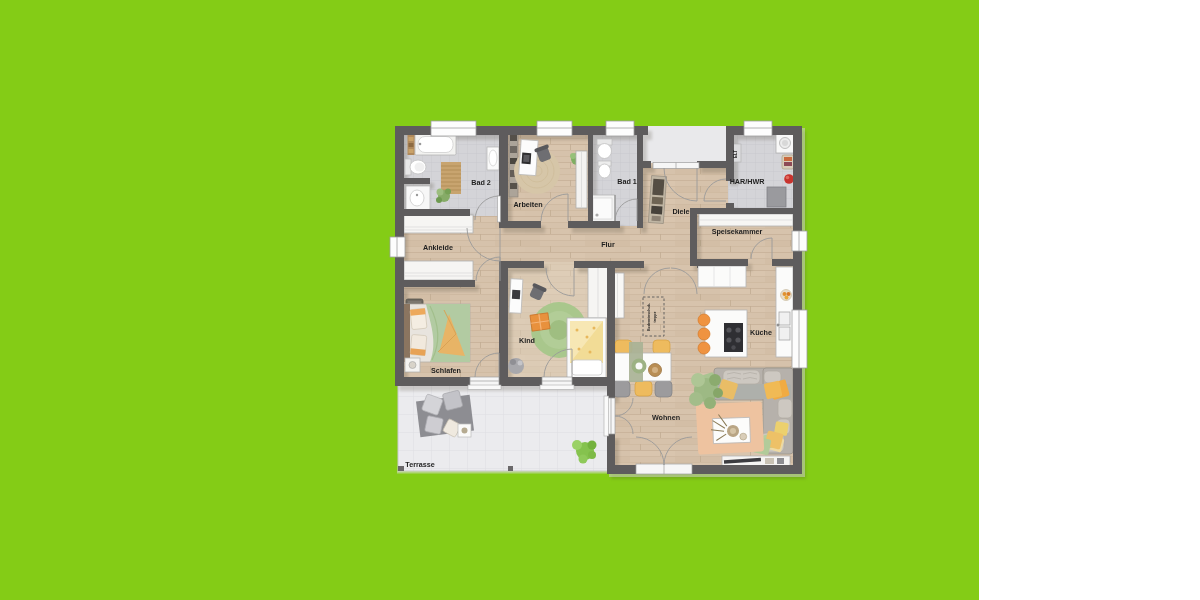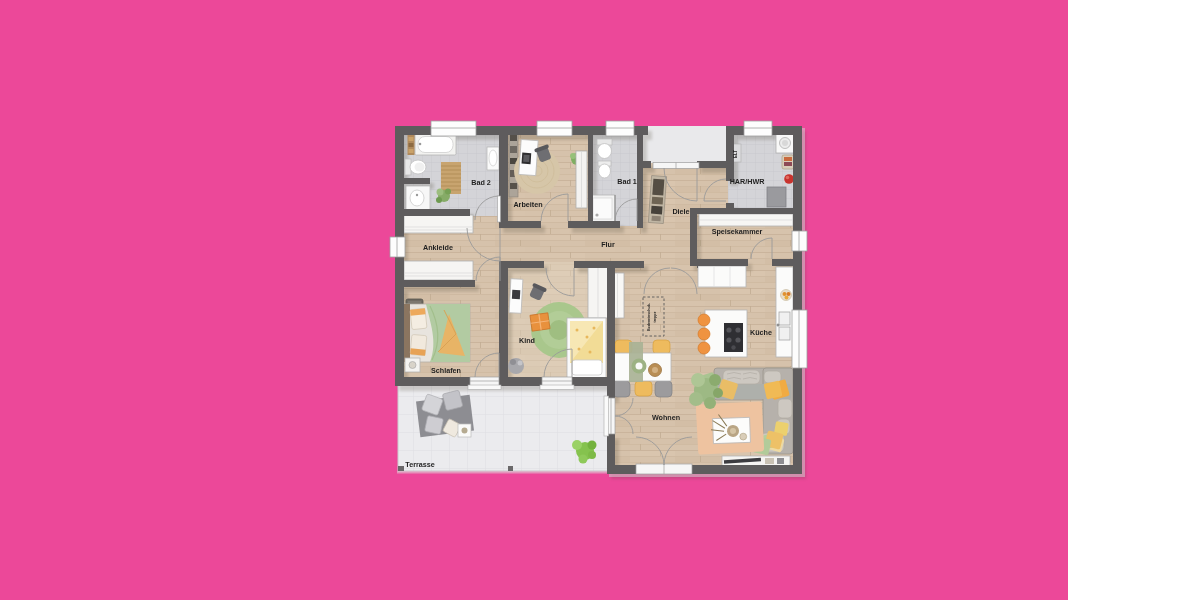--- a/index.html
+++ b/index.html
@@ -1,16 +1,16 @@
 <!DOCTYPE html>
 <html><head>
 <meta charset="utf-8">
 <style>
   html,body{margin:0;padding:0;background:#ffffff;}
-  .page{width:1068px;height:600px;position:relative;background:#ec4899;overflow:hidden;}
+  .page{width:979px;height:600px;position:relative;background:#84cc16;overflow:hidden;}
   svg{position:absolute;top:0;left:0;}
   text{font-family:"Liberation Sans", sans-serif;font-weight:bold;fill:#1f1f1f;}
 </style>
 </head>
 <body>
 <div class="page">
 <svg width="1200" height="600" viewBox="0 0 1200 600">
 <defs>
   <pattern id="wood" width="90" height="18" patternUnits="userSpaceOnUse">
     <rect width="90" height="18" fill="#d6c2ab"></rect>

